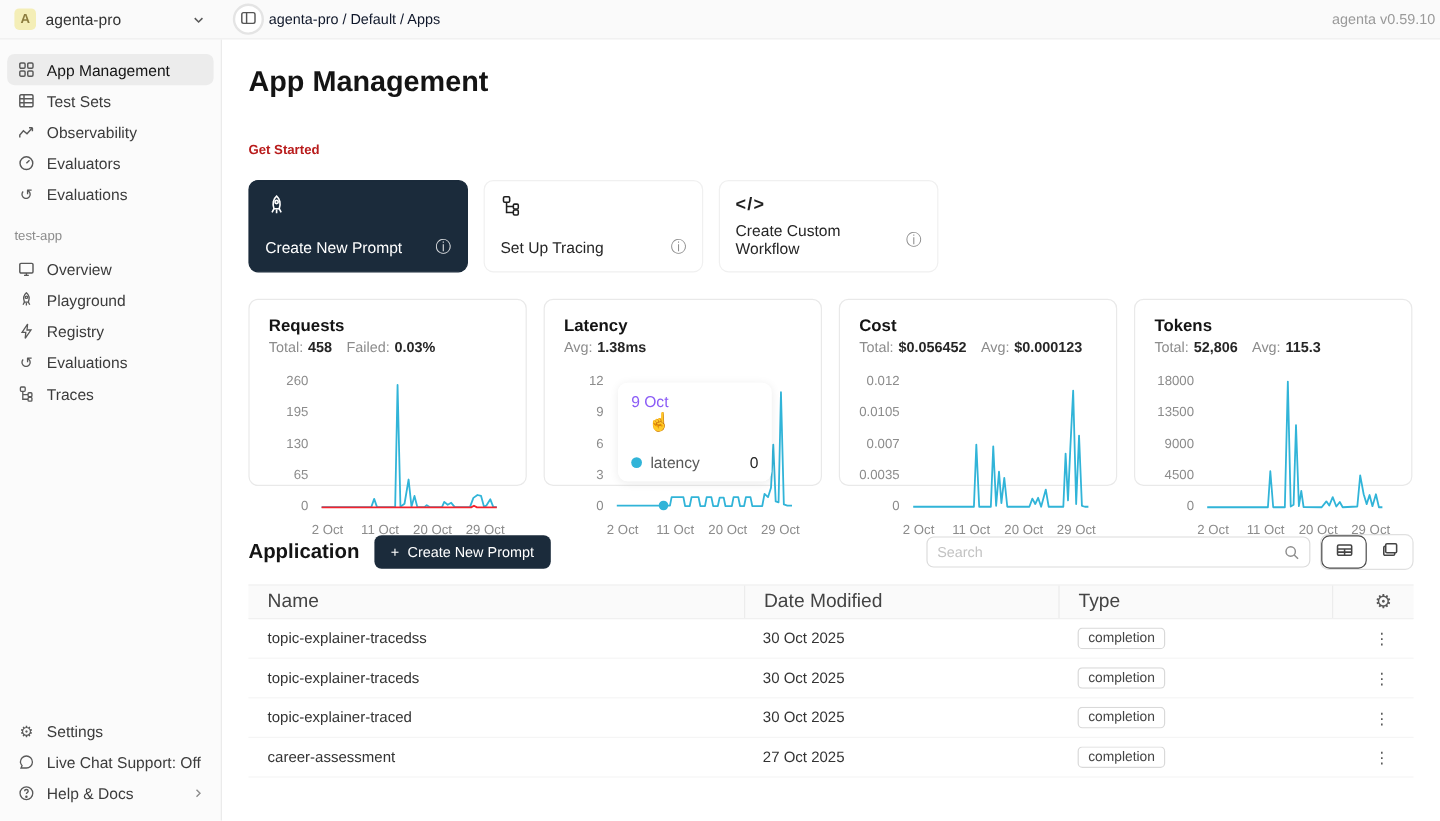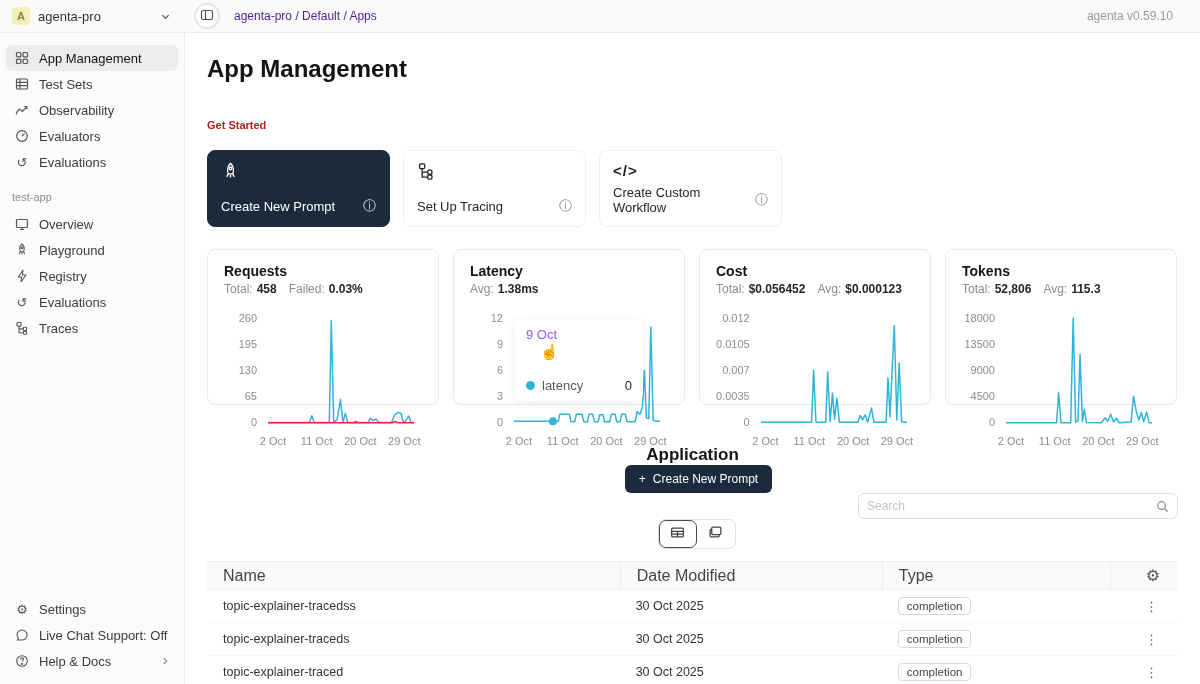--- a/index.html
+++ b/index.html
@@ -10,22 +10,22 @@
   
   .topbar { height:33px; background:#fafafa; border-bottom:1px solid #ebebeb;
     display:flex; align-items:center; flex:0 0 auto; }
   .workspace { width:185px; flex:0 0 auto; display:flex; align-items:center;
     padding:0 14px 0 12px; gap:8px; cursor:pointer; }
   .avatar { width:18px; height:18px; border-radius:4px; background:#f4eeb7; color:#8c7d3f;
     font-size:11px; font-weight:700; display:flex; align-items:center; justify-content:center; }
   .ws-name { font-size:13px; color:#333; flex:1; }
   .panel-toggle { width:26px; height:26px; border-radius:50%; border:2px solid #e4e4e4;
     background:#fff; display:flex; align-items:center; justify-content:center; margin-left:9px; cursor:pointer; }
-  .breadcrumb { font-size:12px; color:#4c1d95; margin-left:14px; }
-  .version { margin-left:auto; font-size:12px; color:#9a9a9a; padding-right:27px;text-align:right; }
+  .breadcrumb { font-size:12px; color:#0f172a; margin-left:4px; }
+  .version { margin-left:auto; font-size:12px; color:#9a9a9a; padding-right:4px;text-align:right; }
 
   
   .body { flex:1; display:flex; min-height:0; }
   .sidebar { width:185px; flex:0 0 auto; background:#fbfbfb; border-right:1px solid #ebebeb;
     display:flex; flex-direction:column; padding:12px 6px 10px 6px; }
   .nav-item { display:flex; align-items:center; gap:9px; height:26px; padding:0 8px;
     border-radius:6px; font-size:13px; color:#3c3c3c; cursor:pointer; margin-bottom:0; }
   .nav-item.selected { background:#ececec; color:#141414; font-weight:500; }
   .nav-icon { width:16px; display:flex; align-items:center; justify-content:center;
     color:#595959; font-size:13px; flex:0 0 auto; }
@@ -70,21 +70,21 @@
   .chart-tooltip { position:absolute; left:308px; top:70px; width:128px; height:82px;
     background:rgba(255,255,255,.94); border-radius:8px; box-shadow:0 1px 8px rgba(0,0,0,.08);
     padding:8px 11px; display:flex; flex-direction:column; z-index:5; }
   .tt-date { font-size:13px; color:#8b5cf6; }
   .tt-cursor { font-size:15px; color:#595959; margin:1px 0 0 14px; }
   .tt-row { margin-top:auto; display:flex; align-items:center; gap:7px; font-size:13px; color:#595959; }
   .tt-dot { width:9px; height:9px; border-radius:50%; background:#31b4d8; }
   .tt-val { margin-left:auto; color:#262626; }
 
   
-  .app-header { display:flex; align-items:center; margin-top:40px;flex-direction:column; }
+  .app-header { display:flex; align-items:center; margin-top:40px; }
   .app-title { font-size:17px; font-weight:600; color:#141414; }
   .create-btn { margin-left:12px; height:28px; background:#1b2b3b; color:#fff; border:none;
     border-radius:6px; font-size:12px; padding:0 14px; display:flex; align-items:center; gap:7px;
     font-family:inherit; cursor:pointer; }
   .search-wrap { margin-left:auto; width:320px; height:26px; border:1px solid #dcdcdc;
     border-radius:6px; background:#fff; display:flex; align-items:center; padding:0 8px; }
   .search-wrap input { flex:1; border:none; outline:none; font-size:12px; color:#333;
     font-family:inherit; background:transparent; }
   .search-wrap input::placeholder { color:#c3c3c3; }
   .search-icon { color:#8c8c8c; display:flex; }

